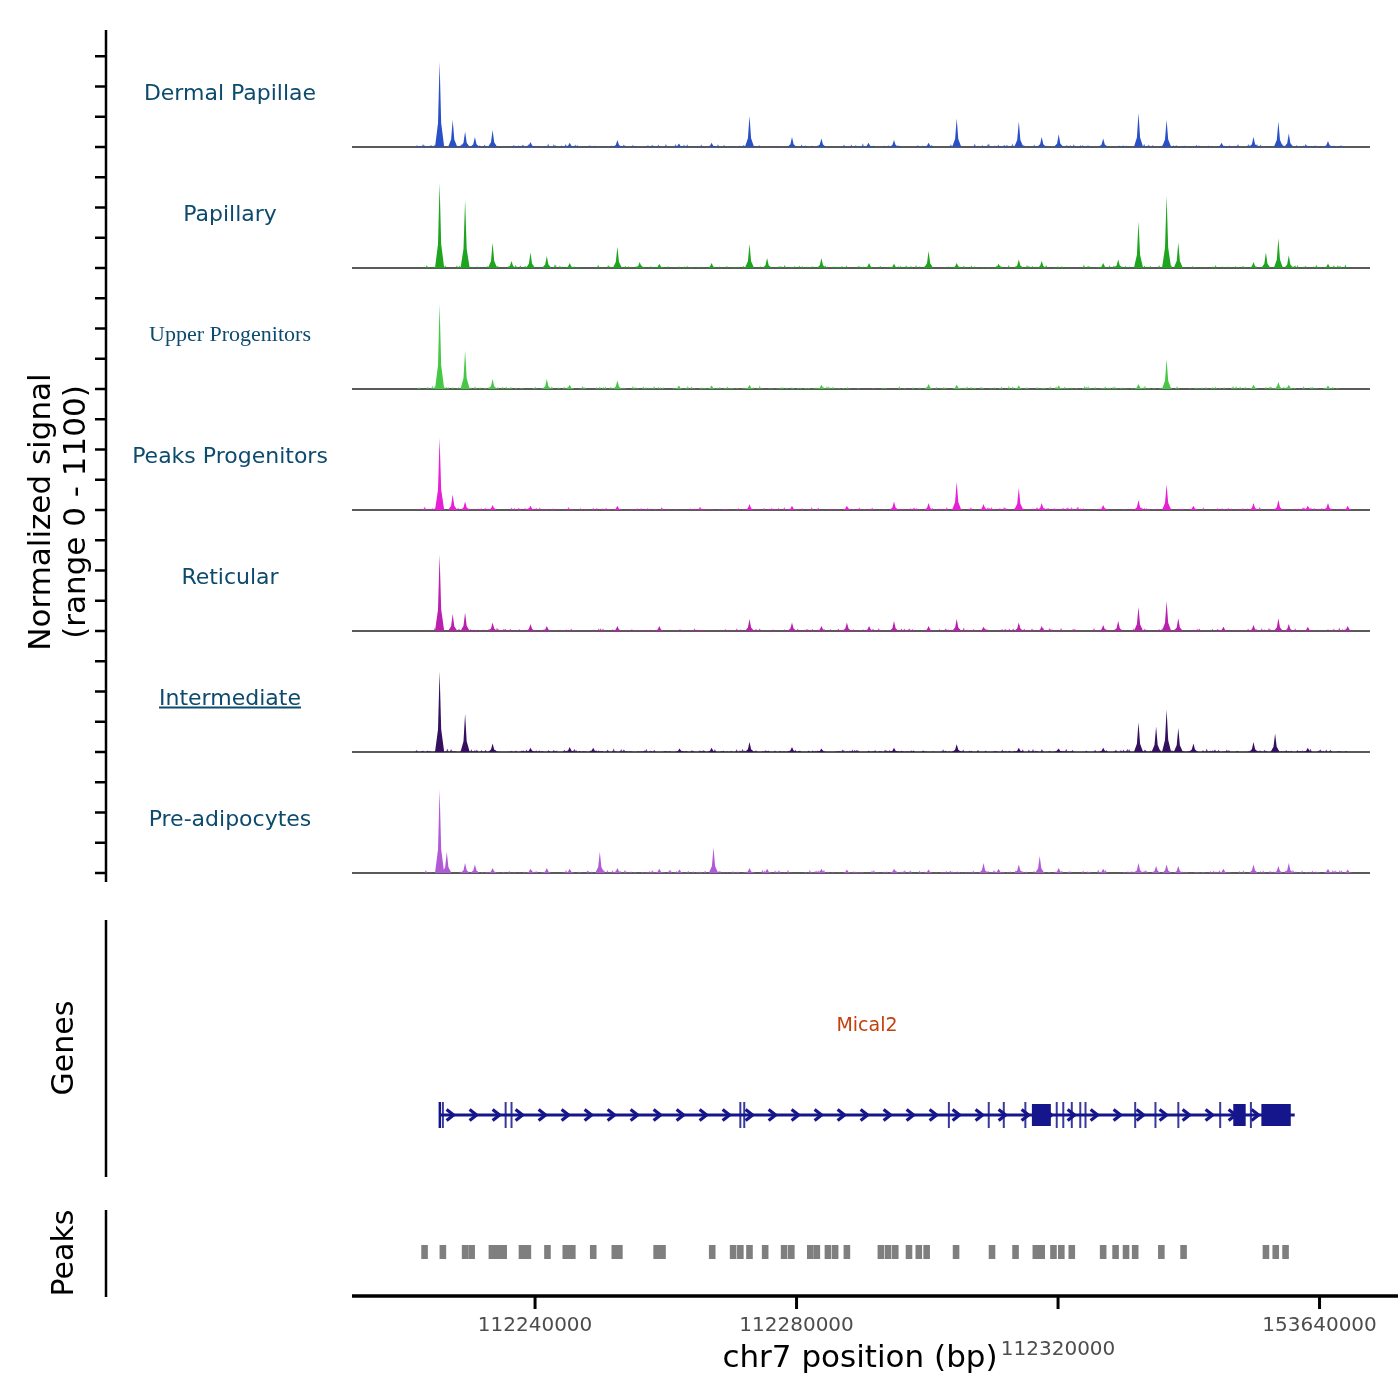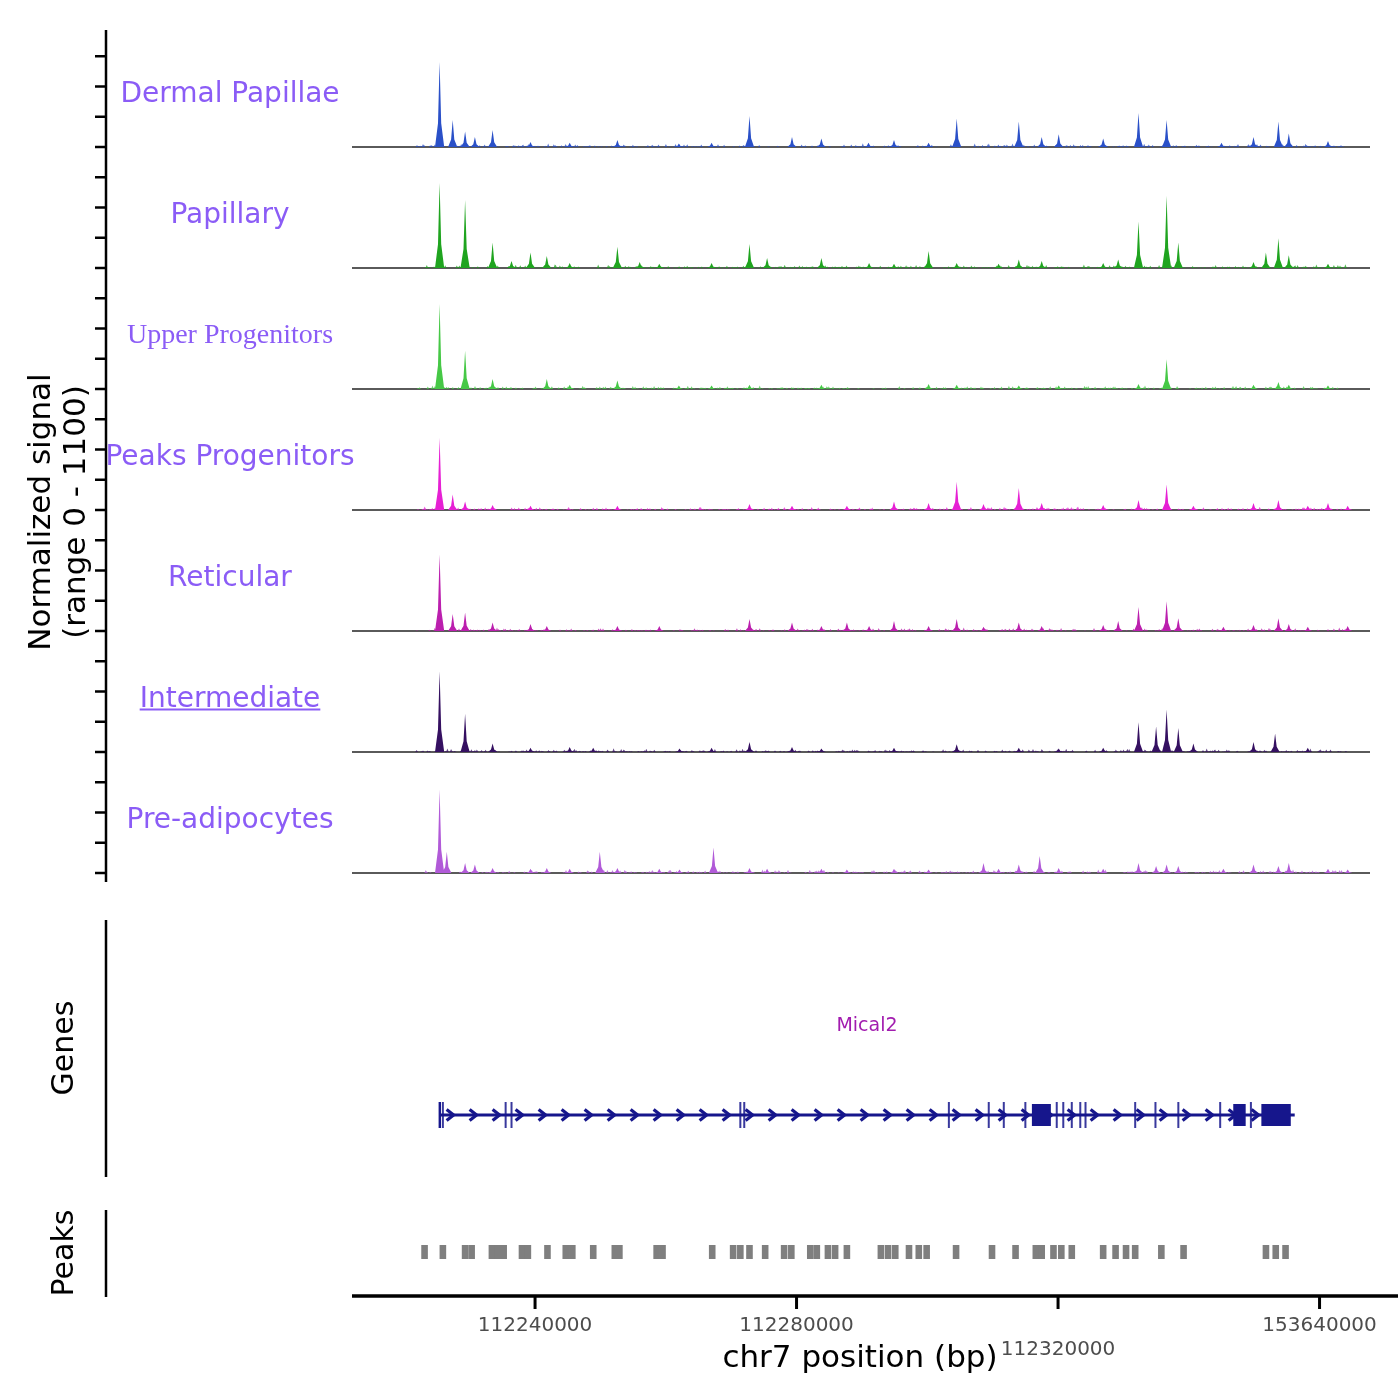--- a/index.html
+++ b/index.html
@@ -9,25 +9,25 @@
   }
   svg{position:absolute;left:0;top:0;}
   .vlabel{
     position:absolute;transform:translate(-50%,-50%) rotate(-90deg);
     white-space:nowrap;color:#000;text-align:center;
   }
   .ylab{font-size:31px;line-height:1.13;}
   .seclab{font-size:30px;}
   .tlabel{
     position:absolute;transform:translate(-50%,-50%);
-    font-size:28px;color:#8b5cf6;white-space:nowrap;
+    font-size:22px;color:#0c4a6e;white-space:nowrap;
   }
   .genename{
     position:absolute;transform:translate(-50%,-50%);
-    font-size:19px;color:#a21caf;white-space:nowrap;
+    font-size:19px;color:#c2410c;white-space:nowrap;
   }
   .xtick{
     position:absolute;transform:translate(-50%,0);
     font-size:20px;color:#4d4d4d;white-space:nowrap;
   }
   .xtitle{
     position:absolute;transform:translate(-50%,0);
     font-size:31px;color:#000;white-space:nowrap;
   }
 </style>

